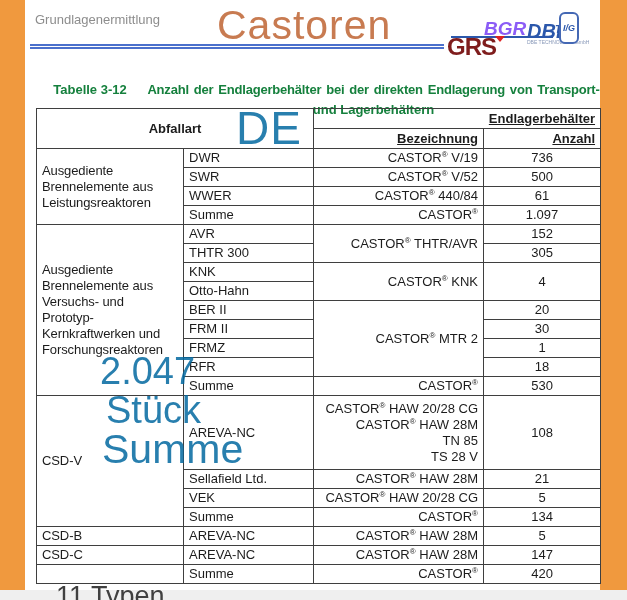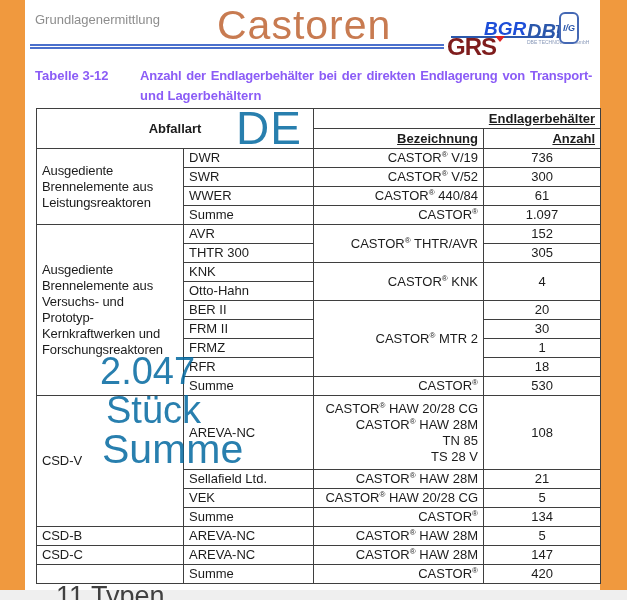--- a/index.html
+++ b/index.html
@@ -11,29 +11,29 @@
   .band-right { left:600px; width:27px; }
   .bottom-strip { position:absolute; left:0; top:590px; width:627px; height:10px; background:#efefef; z-index:2; }
 
   .doc-label { position:absolute; left:35px; top:12px; font-size:13px; color:#8d8d8d; z-index:3; }
   .main-title { position:absolute; left:217px; top:2px; font-size:41px; color:#C87B51; letter-spacing:1px; z-index:3; }
   .rule { position:absolute; left:30px; width:414px; height:2px; background:#4B70CC; z-index:3; }
   .rule-1 { top:44px; } .rule-2 { top:47px; }
 
   .logo { position:absolute; left:447px; top:14px; width:132px; height:34px; z-index:3; }
   .logo-grs { position:absolute; left:0; top:4px; font-size:24px; font-weight:bold; color:#7f1d1d; letter-spacing:-1px;margin-top:15px; }
-  .logo-bgr { position:absolute; left:37px; top:4px; font-size:19px; font-weight:bold; font-style:italic; color:#1d4ed8; }
+  .logo-bgr { position:absolute; left:37px; top:4px; font-size:19px; font-weight:bold; font-style:italic; color:#8b5cf6; }
   .logo-tri { position:absolute; left:48px; top:22px; width:0; height:0; border-left:5px solid transparent; border-right:5px solid transparent; border-top:6px solid #DD2222; }
   .logo-underline { position:absolute; left:4px; top:22px; width:102px; height:2px; background:#2B57AB; }
   .logo-dbe { position:absolute; left:80px; top:6px; font-size:20px; font-weight:bold; font-style:italic; color:#2B57AB; }
   .logo-tec { position:absolute; left:108px; top:10px; font-size:10px; font-weight:bold; font-style:italic; color:#2B57AB; }
   .logo-sub { position:absolute; left:80px; top:25px; font-size:5px; color:#8898B8; white-space:nowrap; }
   .logo-badge { position:absolute; left:112px; top:-2px; width:20px; height:32px; border:2px solid #4468B4; border-radius:6px; color:#2B57AB; font-size:9px; font-style:italic; font-weight:bold; display:flex; align-items:center; justify-content:center; background:#fff; }
 
-  .caption { position:absolute; left:35px; top:66px; width:572px; font-size:13px; font-weight:bold; color:#8b5cf6; z-index:3; line-height:20px; }
+  .caption { position:absolute; left:35px; top:80px; width:572px; font-size:13px; font-weight:bold; color:#15803d; z-index:3; line-height:20px;text-align:center; }
   .cap-label { display:inline-block; width:105px; vertical-align:top; }
   .cap-lines { display:inline-block; vertical-align:top; width:462px; }
   .cap-line1 { white-space:nowrap; letter-spacing:-0.2px; word-spacing:1.5px; }
 
   table.wt { position:absolute; left:36px; top:108px; width:564px; border-collapse:collapse; table-layout:fixed; font-size:13px; color:#1C1C1C; z-index:4; }
   table.wt td { border:1px solid #3F3F3F; padding:0 5px; line-height:16px; vertical-align:middle; white-space:pre-line; overflow:hidden; }
   tr.h { height:20px; } tr.r { height:19px; } tr.tall { height:74px; }
   td.hc { font-weight:bold; text-align:right;text-decoration:underline; }
   td.cell-abfallart { font-weight:bold; text-align:center; vertical-align:top; padding-top:2px; }
   td.waste { text-align:left; letter-spacing:-0.1px; }
@@ -106,21 +106,21 @@
       <td rowspan="4" class="waste b-left">Ausgediente
 Brennelemente aus
 Leistungsreaktoren</td>
       <td class="reac">DWR</td>
       <td class="cont">CASTOR<sup class="reg">®</sup> V/19</td>
       <td class="cnt b-right">736</td>
     </tr>
     <tr class="r">
       <td class="reac">SWR</td>
       <td class="cont">CASTOR<sup class="reg">®</sup> V/52</td>
-      <td class="cnt b-right">300</td>
+      <td class="cnt b-right">500</td>
     </tr>
     <tr class="r">
       <td class="reac">WWER</td>
       <td class="cont">CASTOR<sup class="reg">®</sup> 440/84</td>
       <td class="cnt b-right">61</td>
     </tr>
     <tr class="r">
       <td class="reac ou">Summe</td>
       <td class="cont ou">CASTOR<sup class="reg">®</sup></td>
       <td class="cnt ou b-right">1.097</td>

